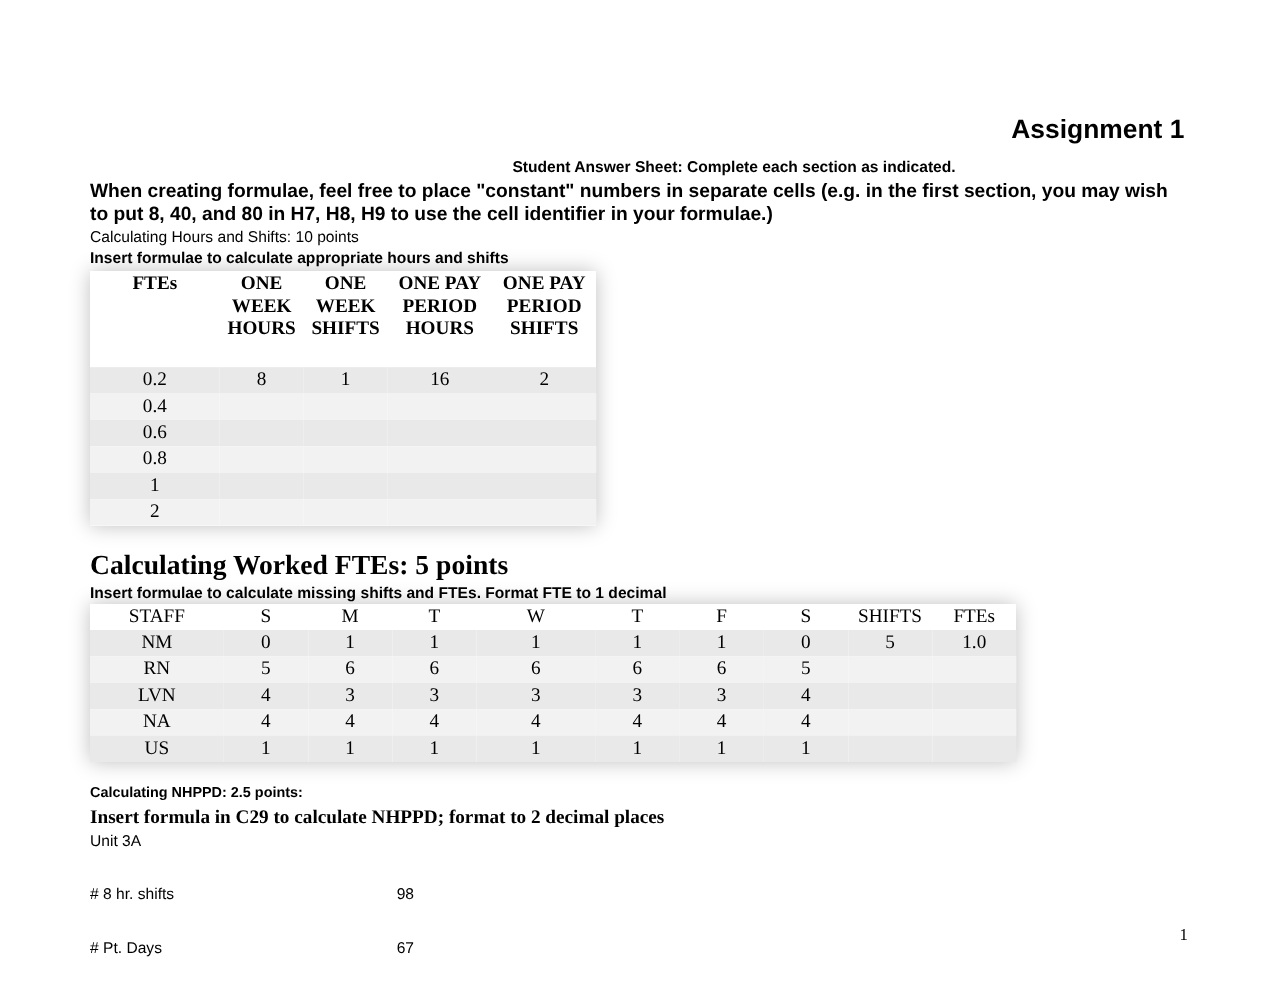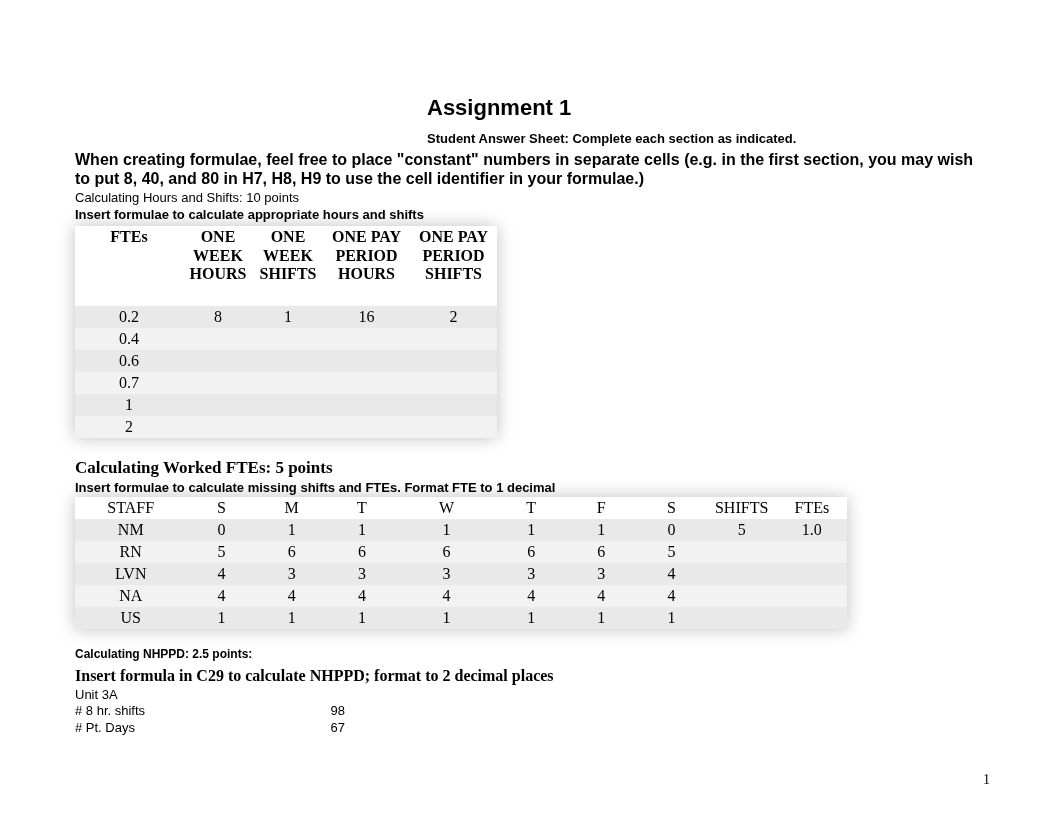--- a/index.html
+++ b/index.html
@@ -14,21 +14,21 @@
   }
   .page {
     width: 1062px;
     padding: 95px 75px 0 75px;
   }
   h1.title {
     font-family: Arial, Helvetica, sans-serif;
     font-weight: bold;
     font-size: 22px;
     margin: 0 0 10px 0;
-    text-align: left;
+    text-align: right;
     padding-left: 352px;
   }
   .subtitle {
     font-family: Arial, Helvetica, sans-serif;
     font-weight: bold;
     font-size: 13px;
     margin: 0 0 4px 0;
     padding-left: 352px;
   }
   .instr {
@@ -48,21 +48,21 @@
   .section-instr-sm {
     font-family: Arial, Helvetica, sans-serif;
     font-weight: bold;
     font-size: 13px;
     margin: 0 0 2px 0;
     line-height: 1.3;
   }
   .section-title-md {
     font-family: "Times New Roman", Times, serif;
     font-weight: bold;
-    font-size: 17px;
+    font-size: 23px;
     margin: 20px 0 2px 0;
   }
   .section-instr-md {
     font-family: Arial, Helvetica, sans-serif;
     font-weight: bold;
     font-size: 13px;
     margin: 0 0 2px 0;
   }
   .section-title-arial {
     font-family: Arial, Helvetica, sans-serif;
@@ -123,21 +123,21 @@
   .t2 .staff { width: 108px; }
   .t2 .day { width: 68px; }
   .t2 .w { width: 96px; }
   .t2 .sh,.t2 .ft { width: 68px; }
 
   .nhppd-lines {
     font-family: Arial, Helvetica, sans-serif;
     font-size: 13px;
     line-height: 1.25;
   }
-  .nhppd-lines .row { display: flex; }
+  .nhppd-lines .row { display: flex; margin-top: 28px; }
   .nhppd-lines .lab { width: 230px; }
   .nhppd-lines .val { width: 40px; text-align: right; }
 
   .page-num {
     position: absolute;
     right: 72px;
     top: 772px;
     font-family: "Times New Roman", Times, serif;
     font-size: 14px;
   }
@@ -179,21 +179,21 @@
           <td class="c5"></td>
         </tr>
         <tr>
           <td class="c1">0.6</td>
           <td class="c2"></td>
           <td class="c3"></td>
           <td class="c4"></td>
           <td class="c5"></td>
         </tr>
         <tr>
-          <td class="c1">0.7</td>
+          <td class="c1">0.8</td>
           <td class="c2"></td>
           <td class="c3"></td>
           <td class="c4"></td>
           <td class="c5"></td>
         </tr>
         <tr>
           <td class="c1">1</td>
           <td class="c2"></td>
           <td class="c3"></td>
           <td class="c4"></td>

